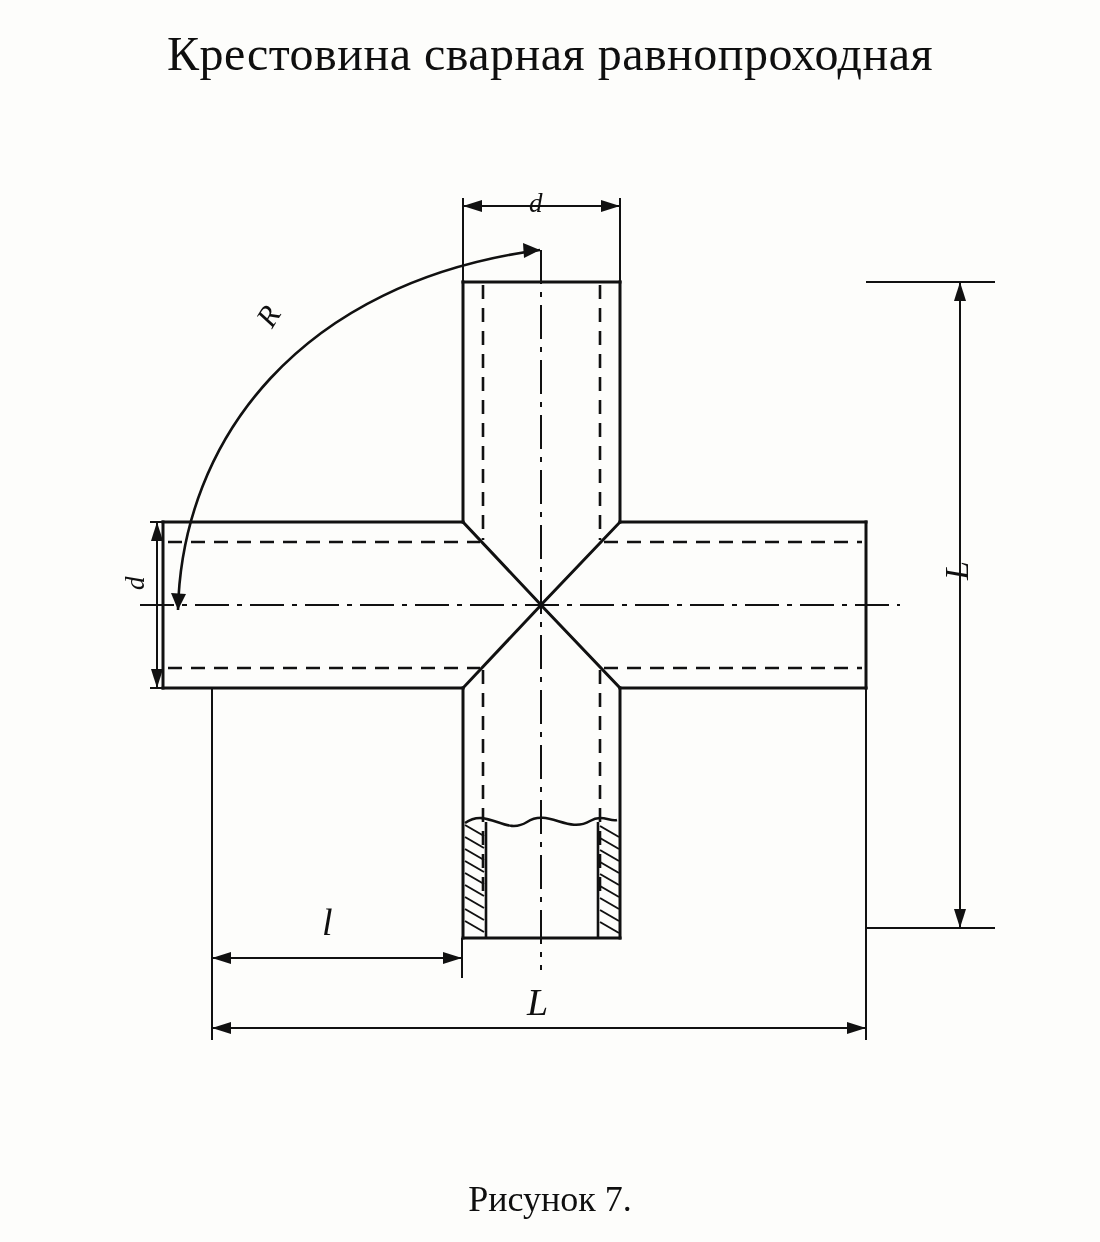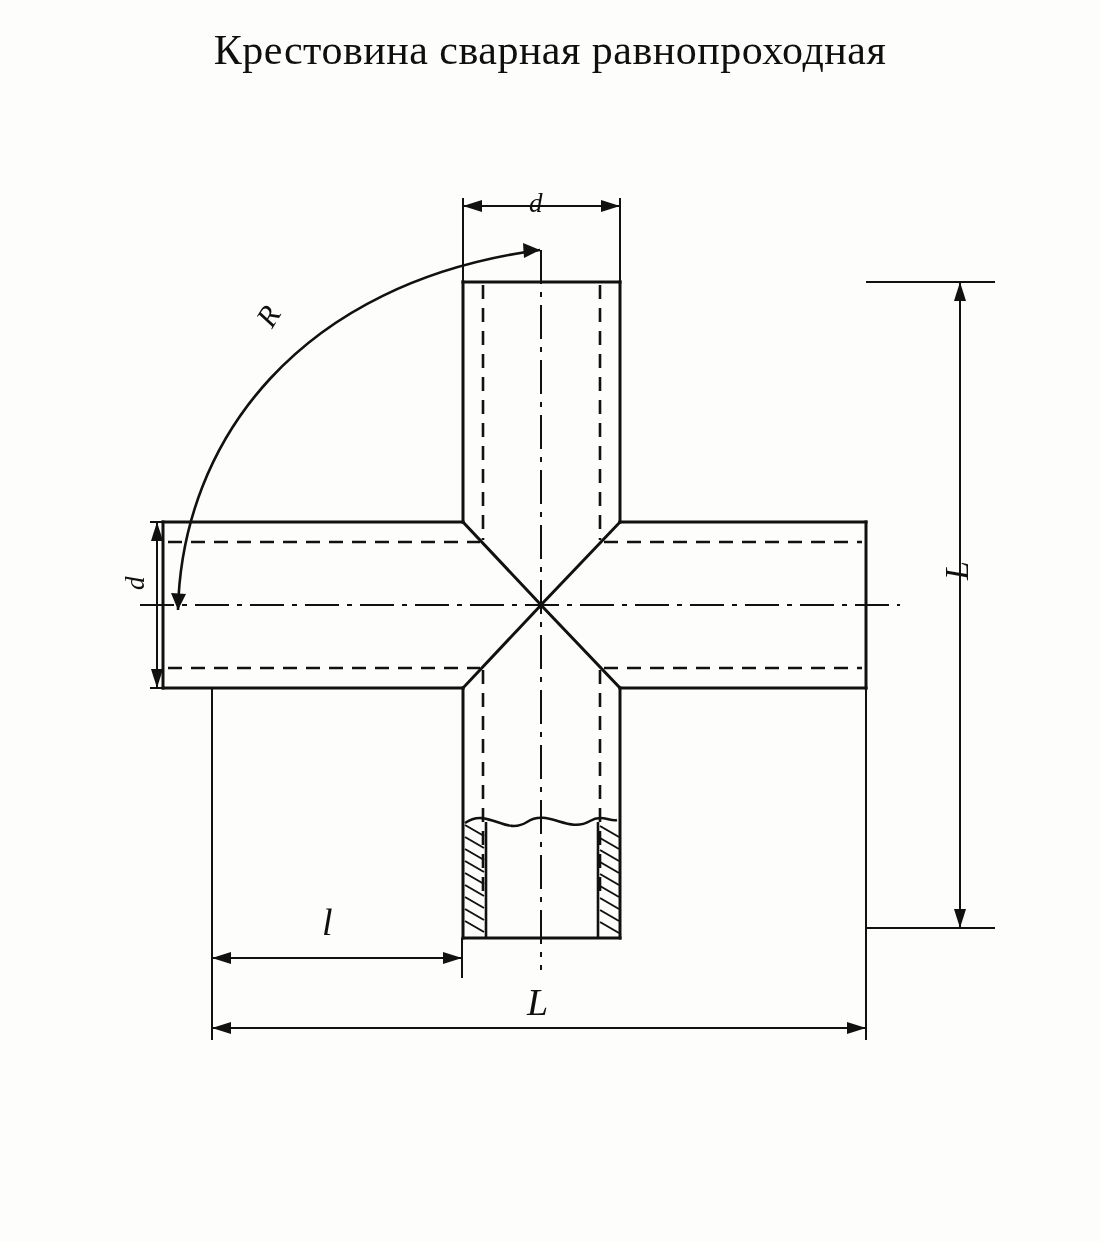--- a/index.html
+++ b/index.html
@@ -21,21 +21,21 @@
     height: 1242px;
     background: #fdfdfb;
   }
   .title {
     position: absolute;
     top: 26px;
     left: 0;
     width: 1100px;
     text-align: center;
     font-family: "Liberation Serif", serif;
-    font-size: 42px;
+    font-size: 48px;
     letter-spacing: 0.5px;
     color: #0f0f0f;
     white-space: nowrap;
   }
   .caption {
     position: absolute;
     top: 1178px;
     left: 0;
     width: 1100px;
     text-align: center;
@@ -196,14 +196,15 @@
     </svg>
 
     <div class="lbl lbl-d-top">d</div>
     <div class="lbl lbl-d-left">d</div>
     <div class="lbl lbl-L-right">L</div>
     <div class="lbl lbl-l-small">l</div>
     <div class="lbl lbl-L-bot">L</div>
     <div class="lbl lbl-R-arc">R</div>
   </div>
 
+  <div class="caption">Рисунок 7.</div>
 
 </div>
 
 </body></html>

